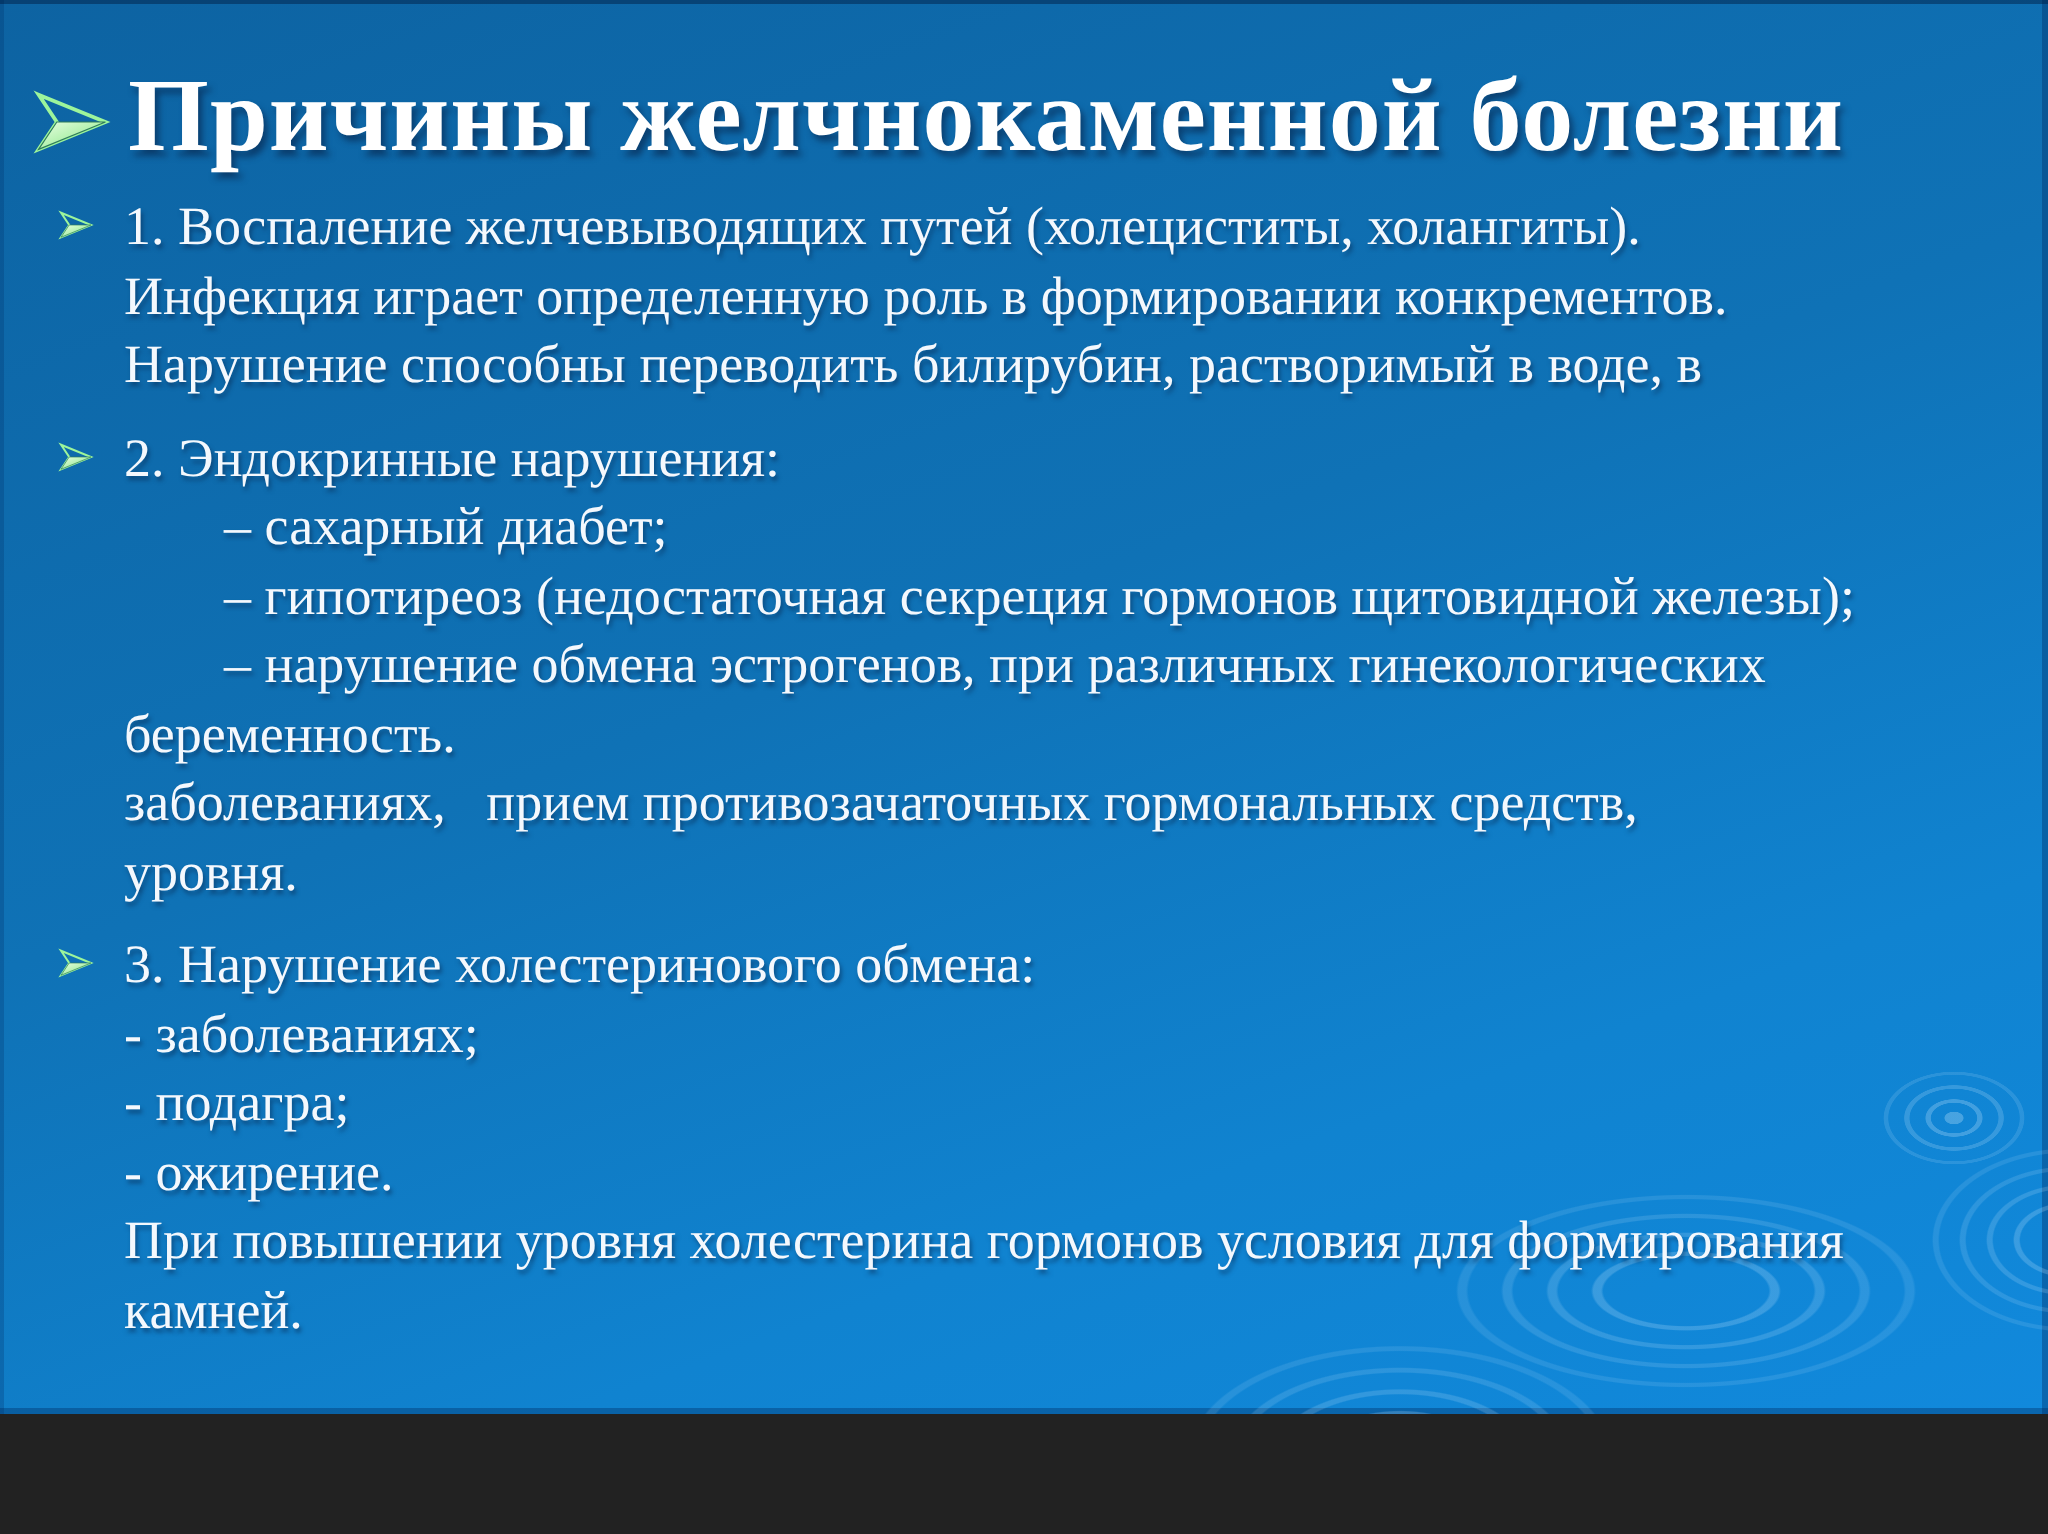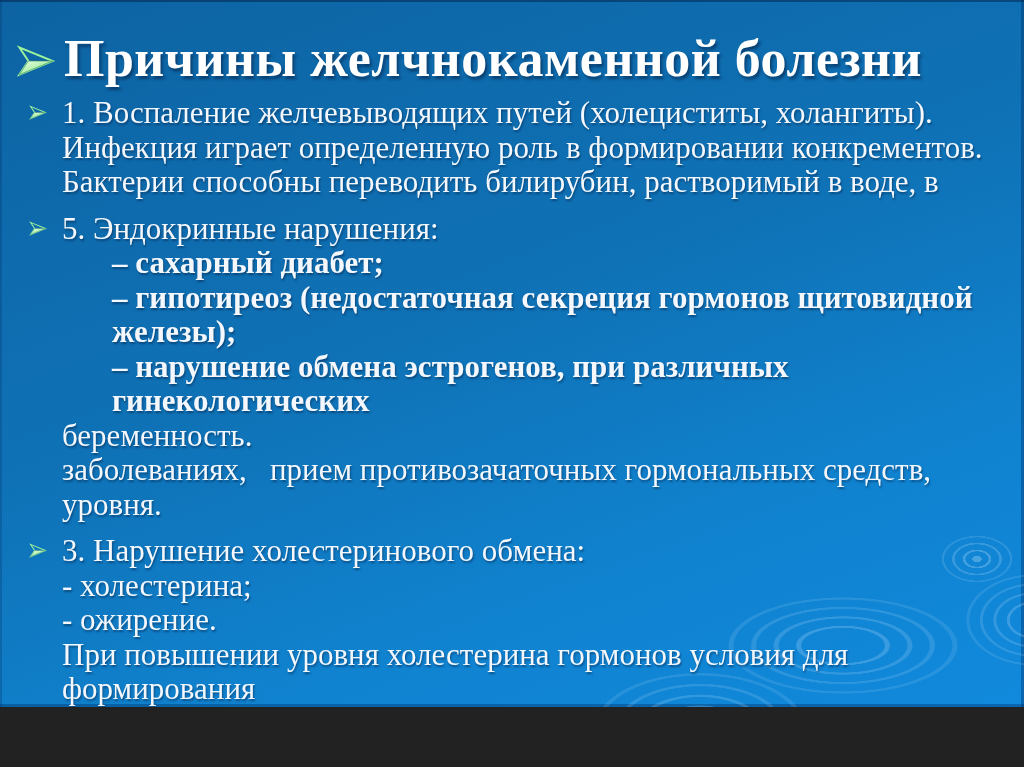--- a/index.html
+++ b/index.html
@@ -56,26 +56,26 @@
     font-size:52px;line-height:58px;font-weight:bold;
     color:#ffffff;letter-spacing:.5px;
     text-shadow:2px 3px 3px rgba(8,40,80,.65);
     white-space:nowrap;
   }
   
   .bullets{position:absolute;left:62px;top:96px;right:14px;}
   .bullet-group{position:relative;margin-bottom:12px;}
   .arrow-sm{position:absolute;left:-34px;top:8px;width:20px;height:17px;}
   .line{
-    font-size:31px;line-height:34.5px;
+    font-size:27px;line-height:34.5px;
     color:#f4f8fd;
     text-shadow:1px 2px 2px rgba(8,40,80,.55);
     white-space:pre-wrap;
   }
-  .indent-1{padding-left:50px;font-weight:bold;}
+  .indent-1{padding-left:50px;}
 </style>
 </head>
 <body>
 
 <div class="slide">
 
   <svg width="0" height="0" style="position:absolute">
     <defs>
       <linearGradient id="arrowGrad" x1="0" y1="0" x2="1" y2="1">
         <stop offset="0" stop-color="#e9ffe2"></stop>
@@ -104,47 +104,48 @@
 
     <div class="bullet-group">
       <span class="arrow arrow-sm">
         <svg viewBox="0 0 100 100" width="100%" height="100%">
           <path d="M6,14 L94,50 L6,86 L30,50 Z" fill="none" stroke="#9df59b" stroke-width="6"></path>
           <path d="M6,86 L94,50 L30,50 Z" fill="url(#arrowGrad)" stroke="#2f7d5b" stroke-width="2"></path>
         </svg>
       </span>
       <div class="line">1. Воспаление желчевыводящих путей (холециститы, холангиты).</div>
       <div class="line">Инфекция играет определенную роль в формировании конкрементов.</div>
-      <div class="line">Бактерии способны переводить билирубин, растворимый в воде, в</div>
+      <div class="line">Нарушение способны переводить билирубин, растворимый в воде, в</div>
     </div>
 
     <div class="bullet-group">
       <span class="arrow arrow-sm">
         <svg viewBox="0 0 100 100" width="100%" height="100%">
           <path d="M6,14 L94,50 L6,86 L30,50 Z" fill="none" stroke="#9df59b" stroke-width="6"></path>
           <path d="M6,86 L94,50 L30,50 Z" fill="url(#arrowGrad)" stroke="#2f7d5b" stroke-width="2"></path>
         </svg>
       </span>
-      <div class="line">5. Эндокринные нарушения:</div>
+      <div class="line">2. Эндокринные нарушения:</div>
       <div class="line indent-1">– сахарный диабет;</div>
       <div class="line indent-1">– гипотиреоз (недостаточная секреция гормонов щитовидной железы);</div>
       <div class="line indent-1">– нарушение обмена эстрогенов, при различных гинекологических</div>
       <div class="line">беременность.</div>
       <div class="line">заболеваниях,   прием противозачаточных гормональных средств,</div>
       <div class="line">уровня.</div>
     </div>
 
     <div class="bullet-group">
       <span class="arrow arrow-sm">
         <svg viewBox="0 0 100 100" width="100%" height="100%">
           <path d="M6,14 L94,50 L6,86 L30,50 Z" fill="none" stroke="#9df59b" stroke-width="6"></path>
           <path d="M6,86 L94,50 L30,50 Z" fill="url(#arrowGrad)" stroke="#2f7d5b" stroke-width="2"></path>
         </svg>
       </span>
       <div class="line">3. Нарушение холестеринового обмена:</div>
-      <div class="line">- холестерина;</div>
+      <div class="line">- заболеваниях;</div>
+      <div class="line">- подагра;</div>
       <div class="line">- ожирение.</div>
       <div class="line">При повышении уровня холестерина гормонов условия для формирования</div>
       <div class="line">камней.</div>
     </div>
 
   </div>
 </div>
 
 </body></html>

